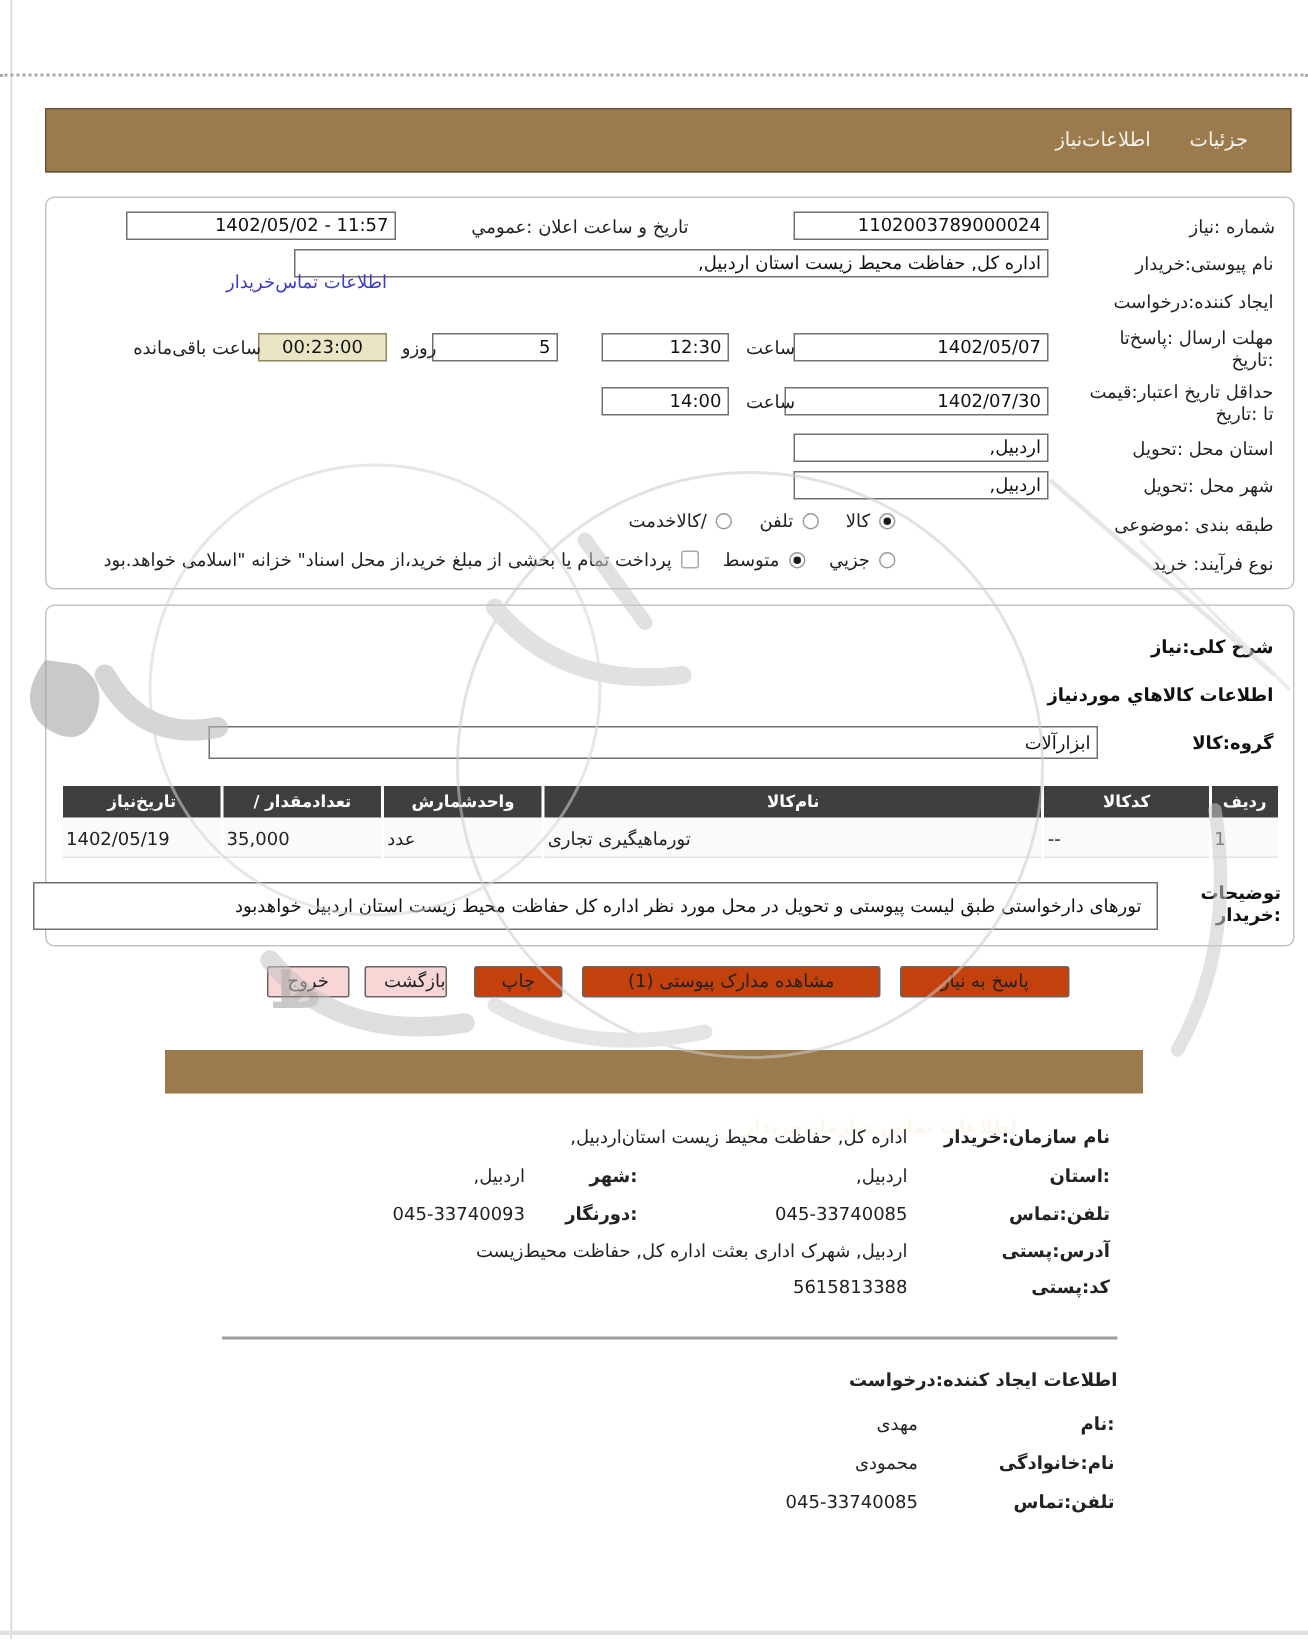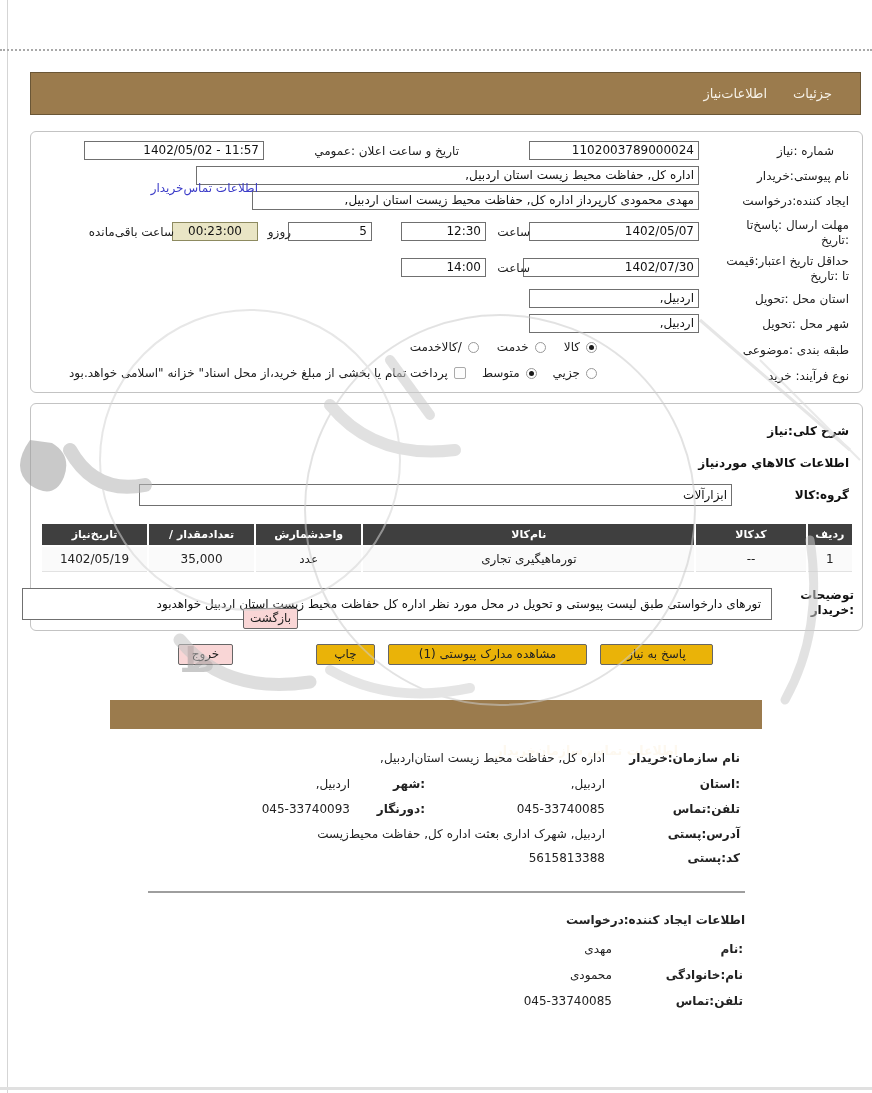--- a/index.html
+++ b/index.html
@@ -18,24 +18,24 @@
   .panel{position:absolute;background:#fff;border:1px solid #c3c3c3;border-radius:6px;box-sizing:border-box;}
   .radio{width:11px;height:11px;border:1px solid #999;border-radius:50%;background:#fff;display:inline-block;box-sizing:border-box;flex:0 0 auto;}
   .radio.checked{position:relative;}
   .radio.checked::after{content:"";position:absolute;right:2px;top:2px;width:5px;height:5px;border-radius:50%;background:#1a1a1a;}
   .cb{width:12px;height:12px;border:1px solid #aaa;border-radius:2px;background:#fdfdfd;display:inline-block;box-sizing:border-box;flex:0 0 auto;}
   .pair{display:flex;align-items:center;gap:6px;font-size:12px;color:#222;white-space:nowrap;}
   .optrow{position:absolute;display:flex;align-items:center;gap:18px;}
   .khaki{background:#e9e5c5;border:1px solid #8d8a60;text-align:center;}
   table.goods{border-collapse:separate;border-spacing:2px;width:814px;table-layout:fixed;}
   table.goods th{background:#3f3f3f;color:#fff;font-size:11px;font-weight:bold;padding:4px 2px;text-align:center;white-space:nowrap;}
-  table.goods td{background:#fafafa;border-bottom:1px solid #e2e2e2;font-size:12px;color:#222;padding:5px 2px;text-align:center;white-space:nowrap;}
+  table.goods td{background:#fafafa;border-bottom:1px solid #e2e2e2;font-size:12px;color:#222;padding:5px 2px;text-align:left;white-space:nowrap;}
   .btn{position:absolute;height:19px;line-height:18px;border:1px solid #666;border-radius:2px;
        font-size:12px;color:#222;text-align:center;cursor:pointer;box-sizing:content-box;}
-  .btn.green{background:#eab308;}
+  .btn.green{background:#c2410c;}
   .btn.pink{background:#f9d6d6;}
   .ctext{position:absolute;font-size:12px;color:#222;white-space:nowrap;}
   .watermark{position:absolute;left:0;top:300px;width:872px;height:430px;pointer-events:none;opacity:.55;z-index:40;}
   .content{position:relative;z-index:10;}
 </style>
 </head>
 <body>
 
 <div id="page">
 
@@ -60,30 +60,29 @@
 
   <div class="content">
 
   <div class="bar tabbar">
     <span class="tab">جزئیات</span>
     <span class="tab">اطلاعات‌نیاز</span>
   </div>
 
   <div class="panel" style="left:30px;top:131px;width:833px;height:262px;">
 
-    <div class="lbl" style="right:28px;top:12px;">شماره :نیاز</div>
+    <div class="lbl" style="right:12px;top:12px;">شماره :نیاز</div>
     <div class="inp" style="right:163px;top:9px;width:160px;">1102003789000024</div>
     <div class="lbl" style="right:403px;top:12px;">تاریخ و ساعت اعلان :عمومي</div>
     <div class="inp" style="right:598px;top:9px;width:170px;">11:57 - 1402/05/02</div>
 
     <div class="lbl" style="right:13px;top:37px;">نام پیوستی:خریدار</div>
     <div class="inp" style="right:163px;top:34px;width:493px;">اداره کل, حفاظت محیط زیست استان اردبیل,</div>
 
     <div class="lbl" style="right:13px;top:62px;">ایجاد کننده:درخواست</div>
-    <div class="inp" style="right:163px;top:59px;width:437px;">مهدی محمودی کارپرداز اداره کل, حفاظت محیط زیست استان اردبیل,</div>
     <div class="link" style="right:604px;top:49px;">اطلاعات تماس‌خریدار</div>
 
     <div class="lbl" style="right:13px;top:86px;">مهلت ارسال :پاسخ‌تا</div>
     <div class="lbl" style="right:13px;top:101px;">:تاریخ</div>
     <div class="inp" style="right:163px;top:90px;width:160px;">1402/05/07</div>
     <div class="lbl" style="right:332px;top:93px;">ساعت</div>
     <div class="inp" style="right:376px;top:90px;width:75px;">12:30</div>
     <div class="inp" style="right:490px;top:90px;width:74px;">5</div>
     <div class="lbl" style="right:571px;top:93px;">روزو</div>
     <div class="inp khaki" style="right:604px;top:90px;width:76px;">00:23:00</div>
@@ -101,21 +100,21 @@
     <div class="inp" style="right:163px;top:182px;width:160px;">اردبیل,</div>
 
     <div class="lbl" style="right:13px;top:211px;">طبقه بندی :موضوعی</div>
     <div class="optrow" style="right:265px;top:208px;">
       <span class="pair">
         <span class="radio checked"></span>
         <span>کالا</span>
       </span>
       <span class="pair">
         <span class="radio"></span>
-        <span>خدمت</span>
+        <span>تلفن</span>
       </span>
       <span class="pair">
         <span class="radio"></span>
         <span>/کالاخدمت</span>
       </span>
     </div>
 
     <div class="lbl" style="right:13px;top:237px;">نوع فرآیند: خرید</div>
     <div class="optrow" style="right:265px;top:234px;gap:16px;">
       <span class="pair">
@@ -176,21 +175,21 @@
     </div>
 
     <div class="blbl" style="right:8px;top:184px;">توضیحات</div>
     <div class="blbl" style="right:8px;top:199px;">:خریدار</div>
     <div class="inp" style="right:90px;top:184px;width:728px;height:30px;line-height:30px;padding:0 10px;">تورهای دارخواستی طبق لیست پیوستی و تحویل در محل مورد نظر اداره کل حفاظت محیط زیست استان اردبیل خواهدبود</div>
   </div>
 
   <div class="btn green" style="right:159px;top:644px;width:111px;">پاسخ به نیاز</div>
   <div class="btn green" style="right:285px;top:644px;width:197px;">مشاهده مدارک پیوستی (1)</div>
   <div class="btn green" style="right:497px;top:644px;width:57px;">چاپ</div>
-  <div class="btn pink" style="right:574px;top:608px;width:53px;">بازگشت</div>
+  <div class="btn pink" style="right:574px;top:644px;width:53px;text-align:right;">بازگشت</div>
   <div class="btn pink" style="right:639px;top:644px;width:53px;">خروج</div>
 
   <div class="bar" style="left:110px;top:700px;width:652px;height:29px;border:none;">
     <div style="color:#fdf8ef;font-size:12.5px;font-weight:bold;line-height:29px;padding-right:84px;white-space:nowrap;margin-top:36px;">اطلاعات تماس سازمان‌خریدار</div>
   </div>
 
   <div class="ctext" style="right:132px;top:751px;font-weight:bold;">نام سازمان:خریدار</div>
   <div class="ctext" style="right:267px;top:751px;">اداره کل, حفاظت محیط زیست استان‌اردبیل,</div>
 
   <div class="ctext" style="right:132px;top:777px;font-weight:bold;">:استان</div>

